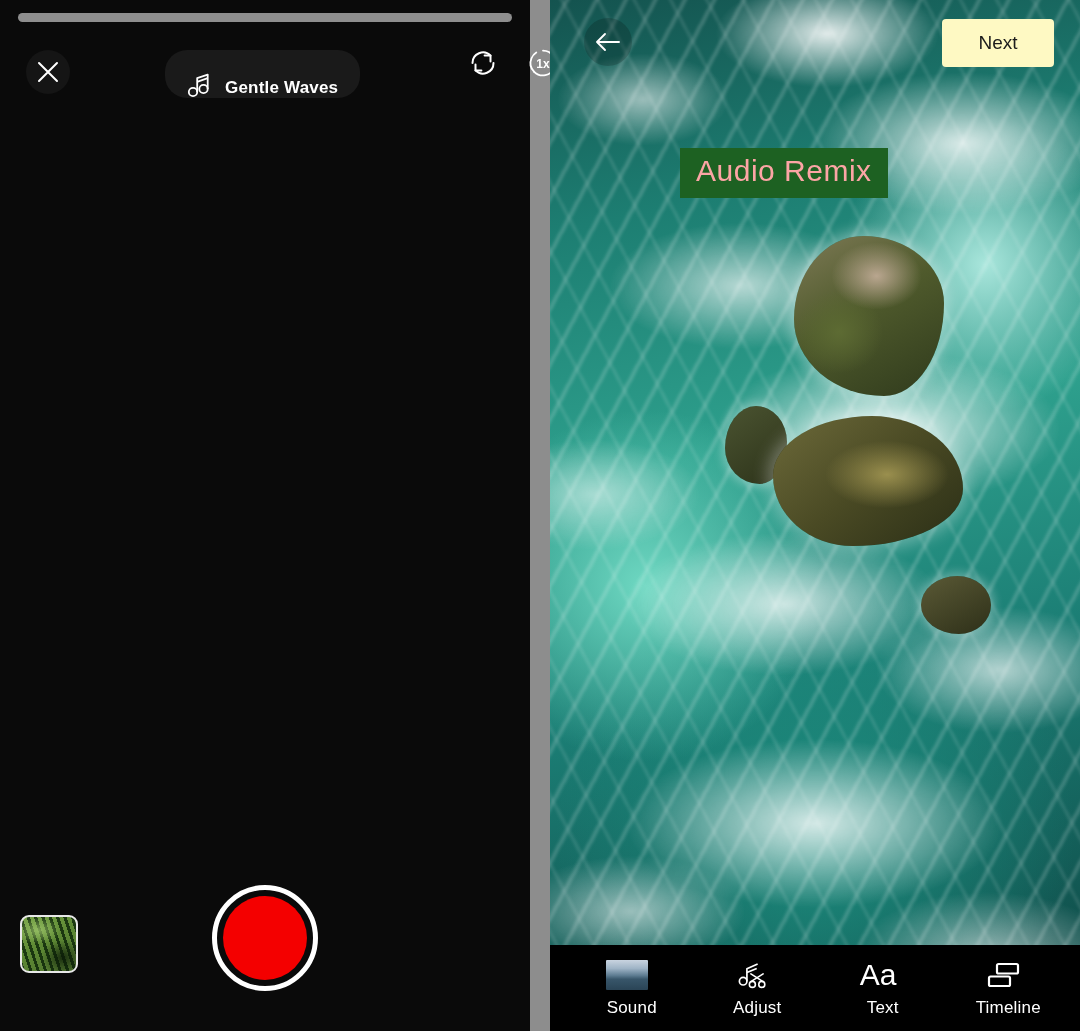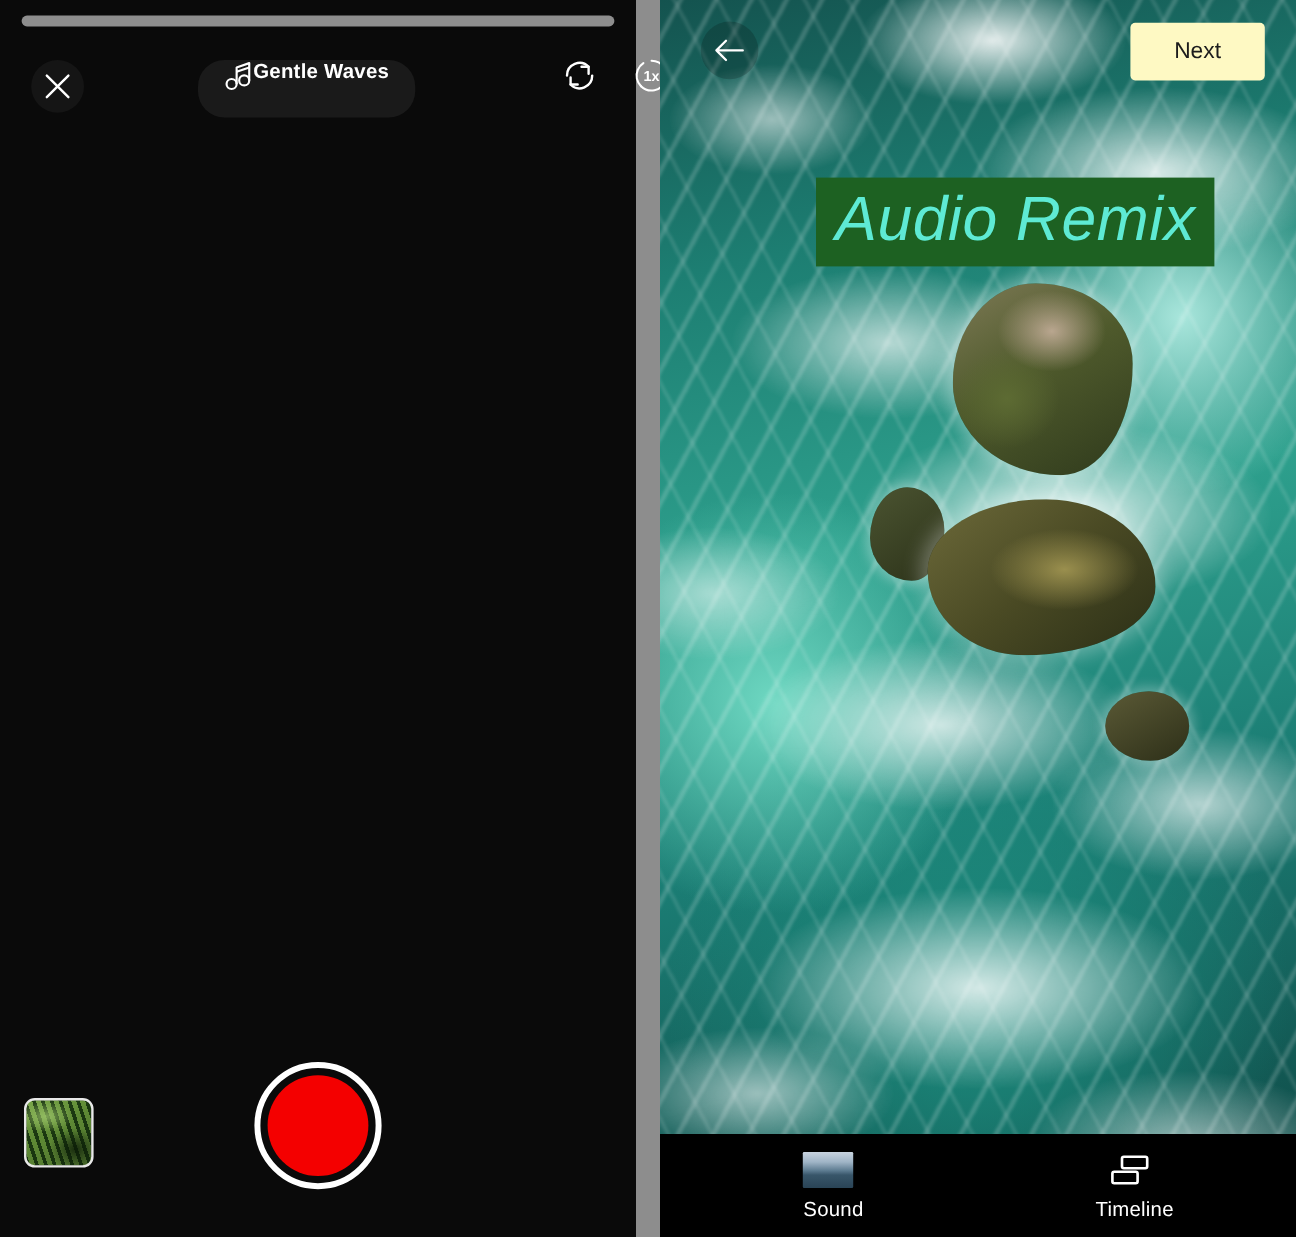--- a/index.html
+++ b/index.html
@@ -53,21 +53,22 @@
   }
   .music-pill {
     position: absolute;
     left: 165px;
     top: 50px;
     height: 48px;
     padding: 0 22px;
     border-radius: 22px;
     background: #1a1a1a;
     display: flex;
-    align-items: flex-start;
+    align-items: flex-end;
+    gap: 14px;
   }
   .music-pill .label {
     color: #fff;
     font-size: 17px;
     font-weight: 700;
     letter-spacing: .2px;
     white-space: nowrap;
   }
 
   
@@ -266,27 +267,26 @@
     color: #1c1c1c;
     font-size: 19px;
     font-weight: 400;
   }
   .text-overlay {
     position: absolute;
     left: 130px;
     top: 148px;
     padding: 6px 16px 10px;
     background: #1d6122;
-    color: #5eead4;
-    font-size: 52px;
+    color: #fca5a5;
+    font-size: 30px;
     font-weight: 400;
     letter-spacing: .5px;
     line-height: 1.12;
     white-space: nowrap;
-    font-style: italic;
   }
 
   
   .editor-toolbar {
     position: absolute;
     left: 0; right: 0; bottom: 0;
     height: 86px;
     background: #000;
     display: flex;
     align-items: center;
@@ -479,21 +479,42 @@
 
     <div class="editor-toolbar">
 
       <div class="tb-item">
         <span class="tb-icon">
           <span class="sound-thumb"></span>
         </span>
         <span class="tb-label">Sound</span>
       </div>
 
-
+      <div class="tb-item">
+        <span class="tb-icon">
+          <svg width="34" height="32" viewBox="0 0 34 34">
+            <circle cx="7.6" cy="23.6" r="4" stroke="#fff" stroke-width="1.8" fill="none"></circle>
+            <path d="M11.6 23.6 L11.6 10.4 L23 5.4" stroke="#fff" stroke-width="1.8" fill="none" stroke-linejoin="round"></path>
+            <path d="M11.6 14.4 L22 10" stroke="#fff" stroke-width="1.8" fill="none"></path>
+            <circle cx="17.4" cy="27" r="3.2" stroke="#fff" stroke-width="1.7" fill="none"></circle>
+            <circle cx="27.4" cy="27" r="3.2" stroke="#fff" stroke-width="1.7" fill="none"></circle>
+            <path d="M15.8 24 L28.8 15.8 M28.8 24 L15.8 15.8" stroke="#fff" stroke-width="1.7" stroke-linecap="round"></path>
+          </svg>
+        </span>
+        <span class="tb-label">Adjust</span>
+      </div>
+
+      <div class="tb-item">
+        <span class="tb-icon">
+          <svg width="46" height="32" viewBox="0 0 46 32">
+            <text x="23" y="26" text-anchor="middle" fill="#ffffff" font-size="30" font-family="Liberation Sans, sans-serif" font-weight="400">Aa</text>
+          </svg>
+        </span>
+        <span class="tb-label">Text</span>
+      </div>
 
       <div class="tb-item">
         <span class="tb-icon">
           <svg width="36" height="30" viewBox="0 0 36 30">
             <rect x="12" y="4" width="21" height="9.5" rx="1.6" stroke="#ffffff" stroke-width="2.2" fill="none"></rect>
             <rect x="4" y="16.5" width="21" height="9.5" rx="1.6" stroke="#ffffff" stroke-width="2.2" fill="none"></rect>
           </svg>
         </span>
         <span class="tb-label">Timeline</span>
       </div>

